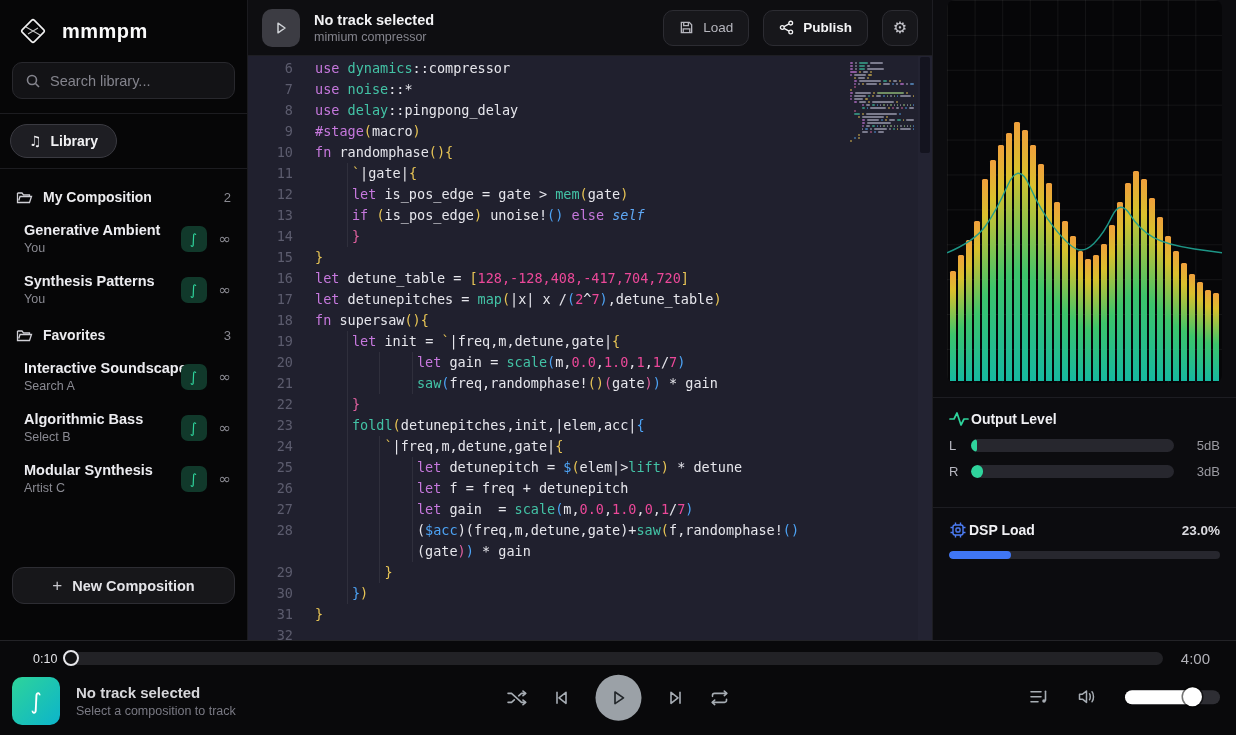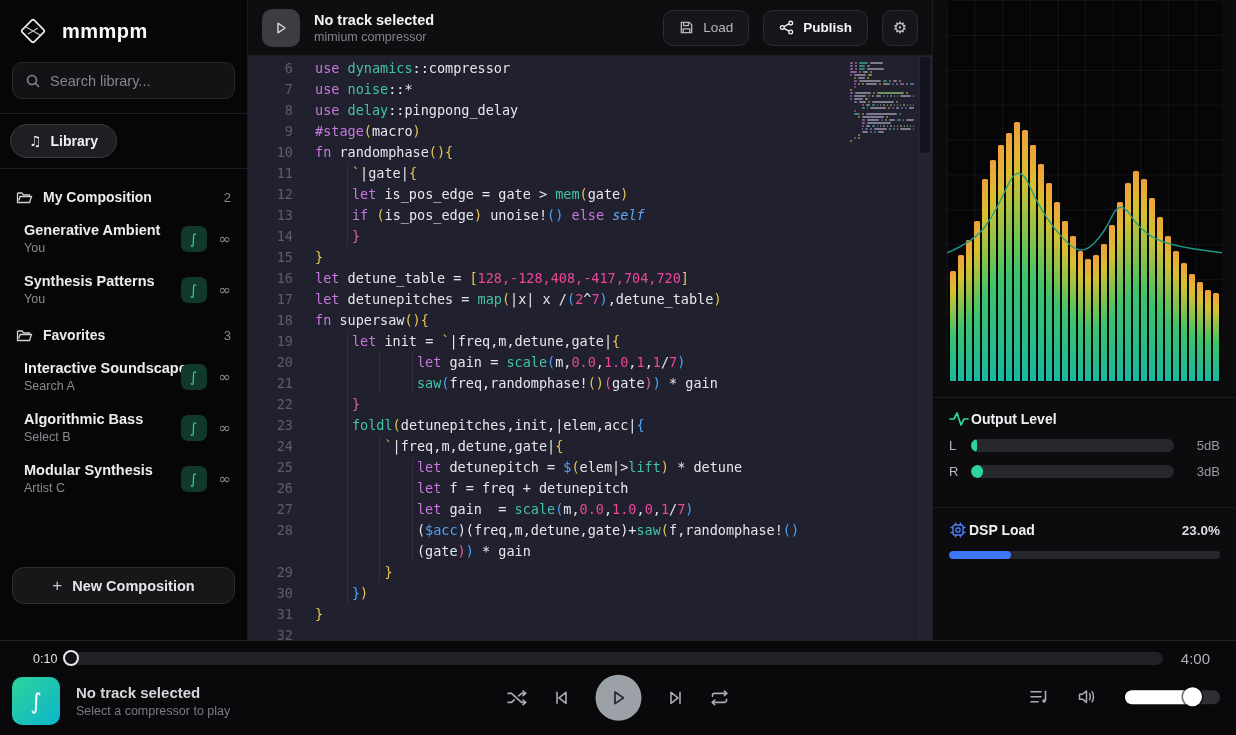--- a/index.html
+++ b/index.html
@@ -559,21 +559,21 @@
       <div class="t-track">
         <div class="t-knob"></div>
       </div>
       <span class="t-total">4:00</span>
     </div>
     <div class="prow">
       <div class="np">
         <div class="np-icon">∫</div>
         <div>
           <div class="np-title">No track selected</div>
-          <div class="np-sub">Select a compressor to play</div>
+          <div class="np-sub">Select a composition to track</div>
         </div>
       </div>
       <div class="transport">
         <button class="tbtn">
           <svg width="21" height="18" viewBox="0 0 21 18" fill="none" stroke="#a7adb4" stroke-width="1.6" stroke-linecap="round" stroke-linejoin="round">
             <path d="M1.5 4.5 H5 L15 13.5 H18.5 M1.5 13.5 H5 L7.8 11 M12.2 7 L15 4.5 H18.5"></path>
             <path d="M16.5 2.2 L19.3 4.5 L16.5 6.8 M16.5 11.2 L19.3 13.5 L16.5 15.8"></path>
           </svg>
         </button>
         <button class="tbtn">

